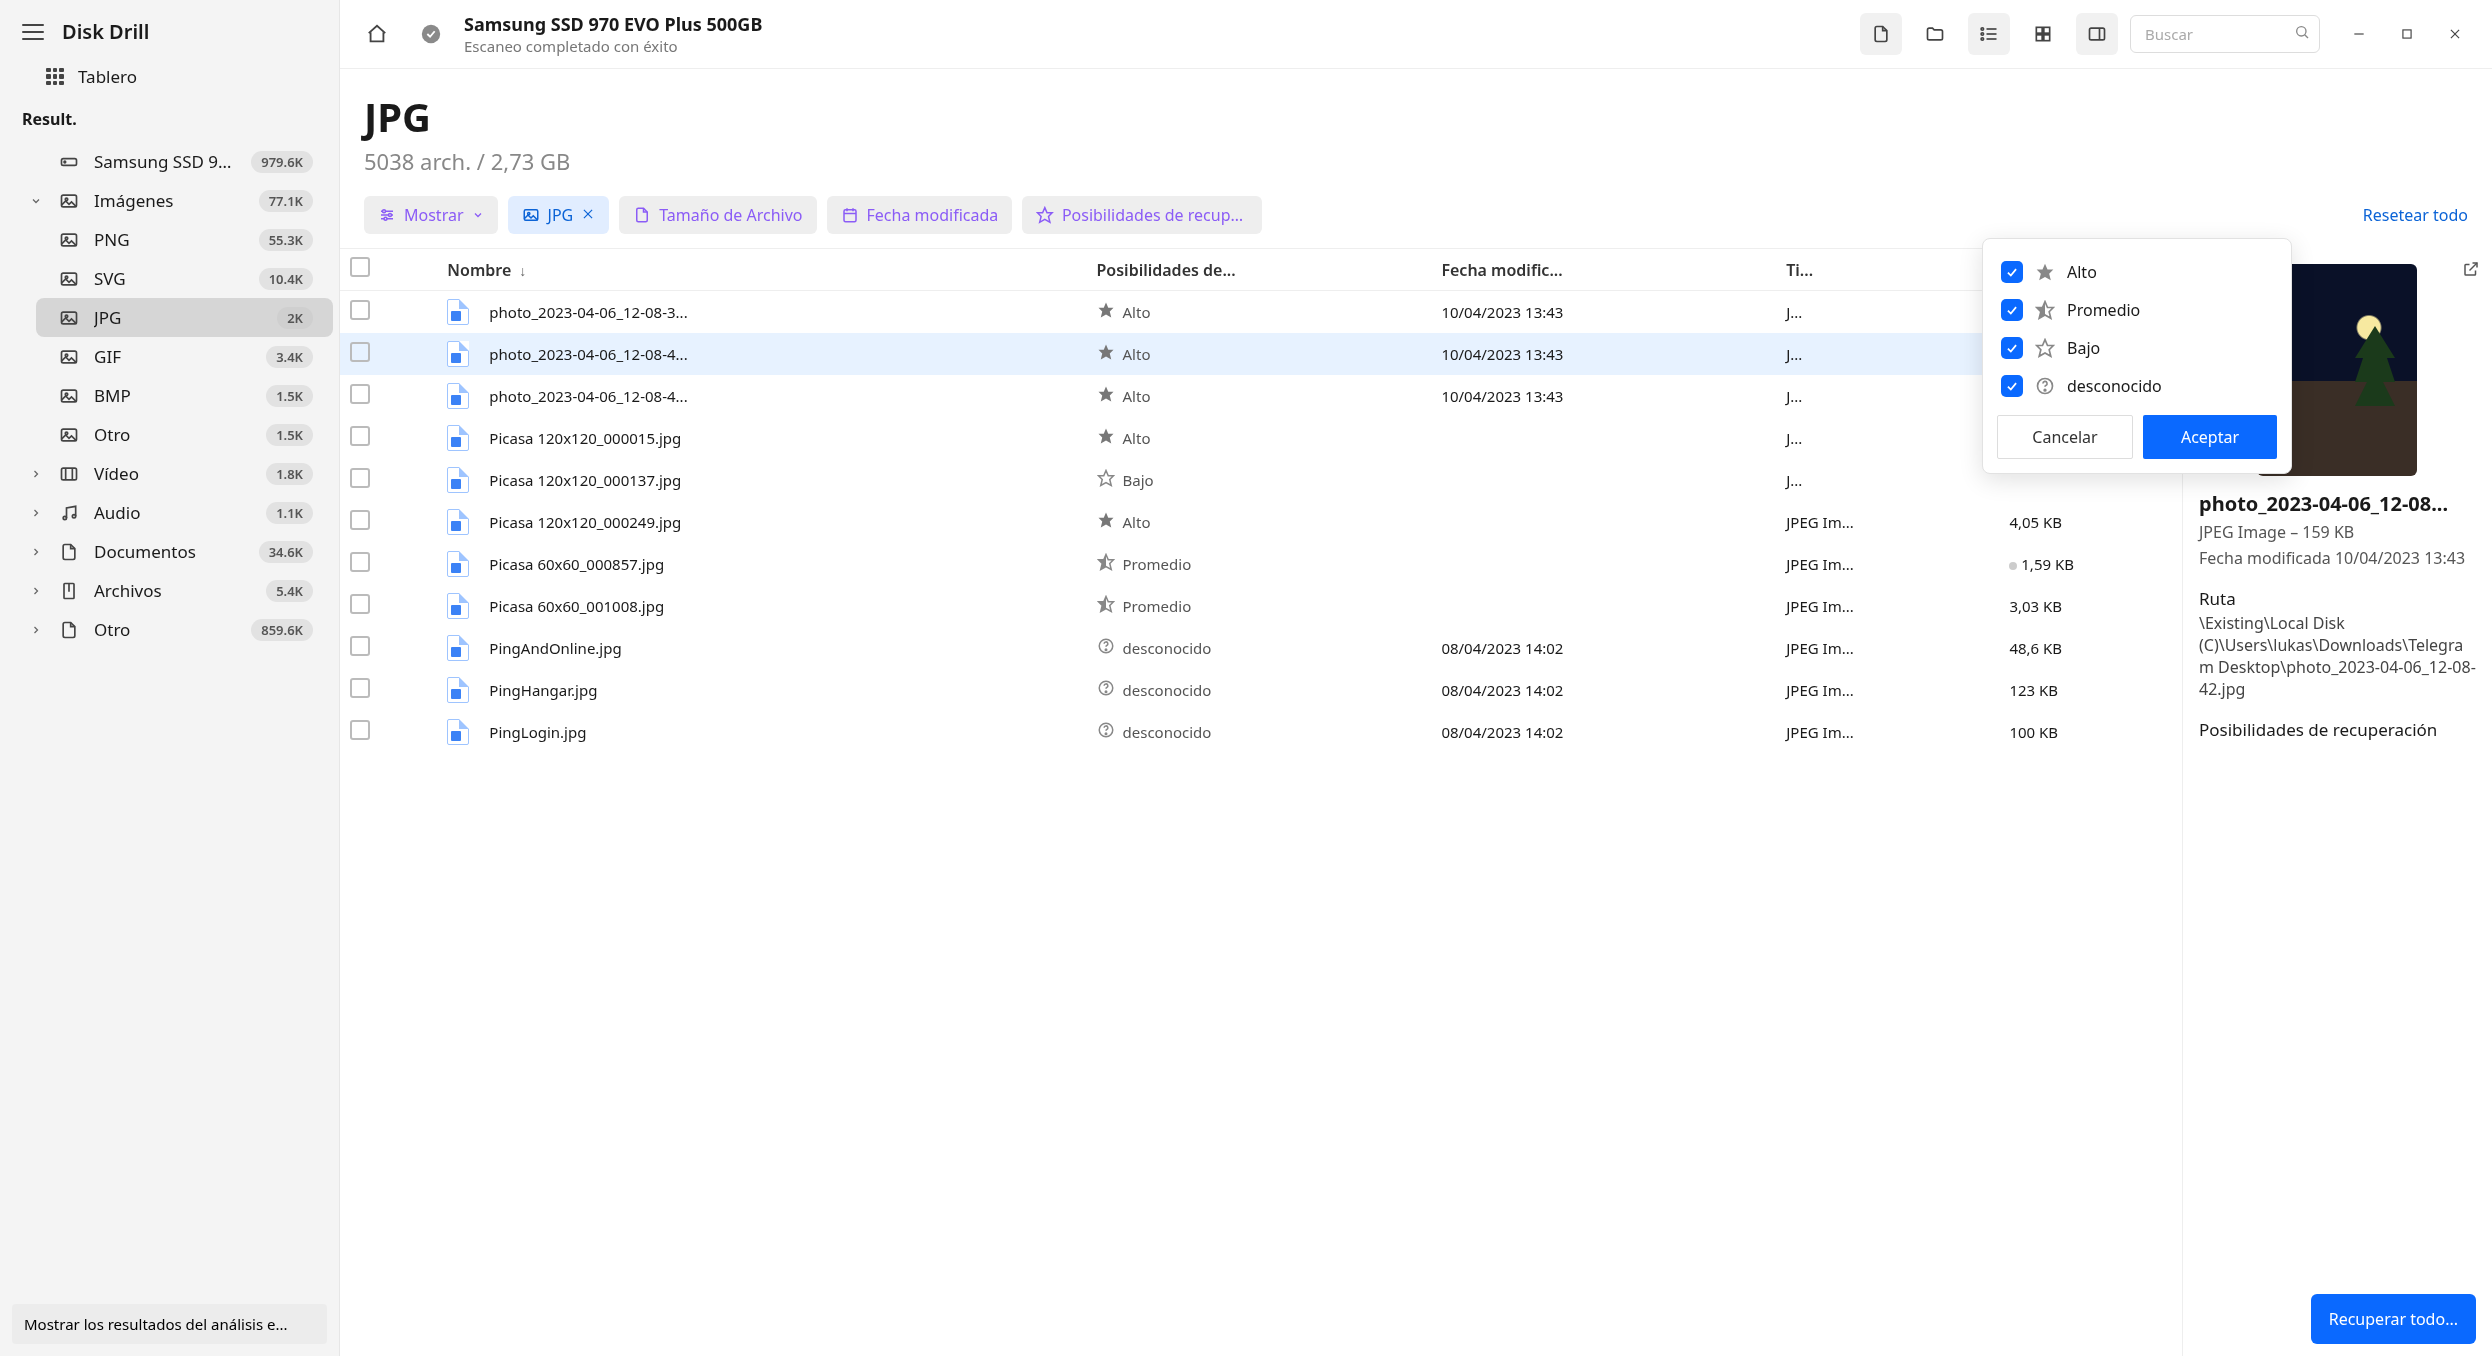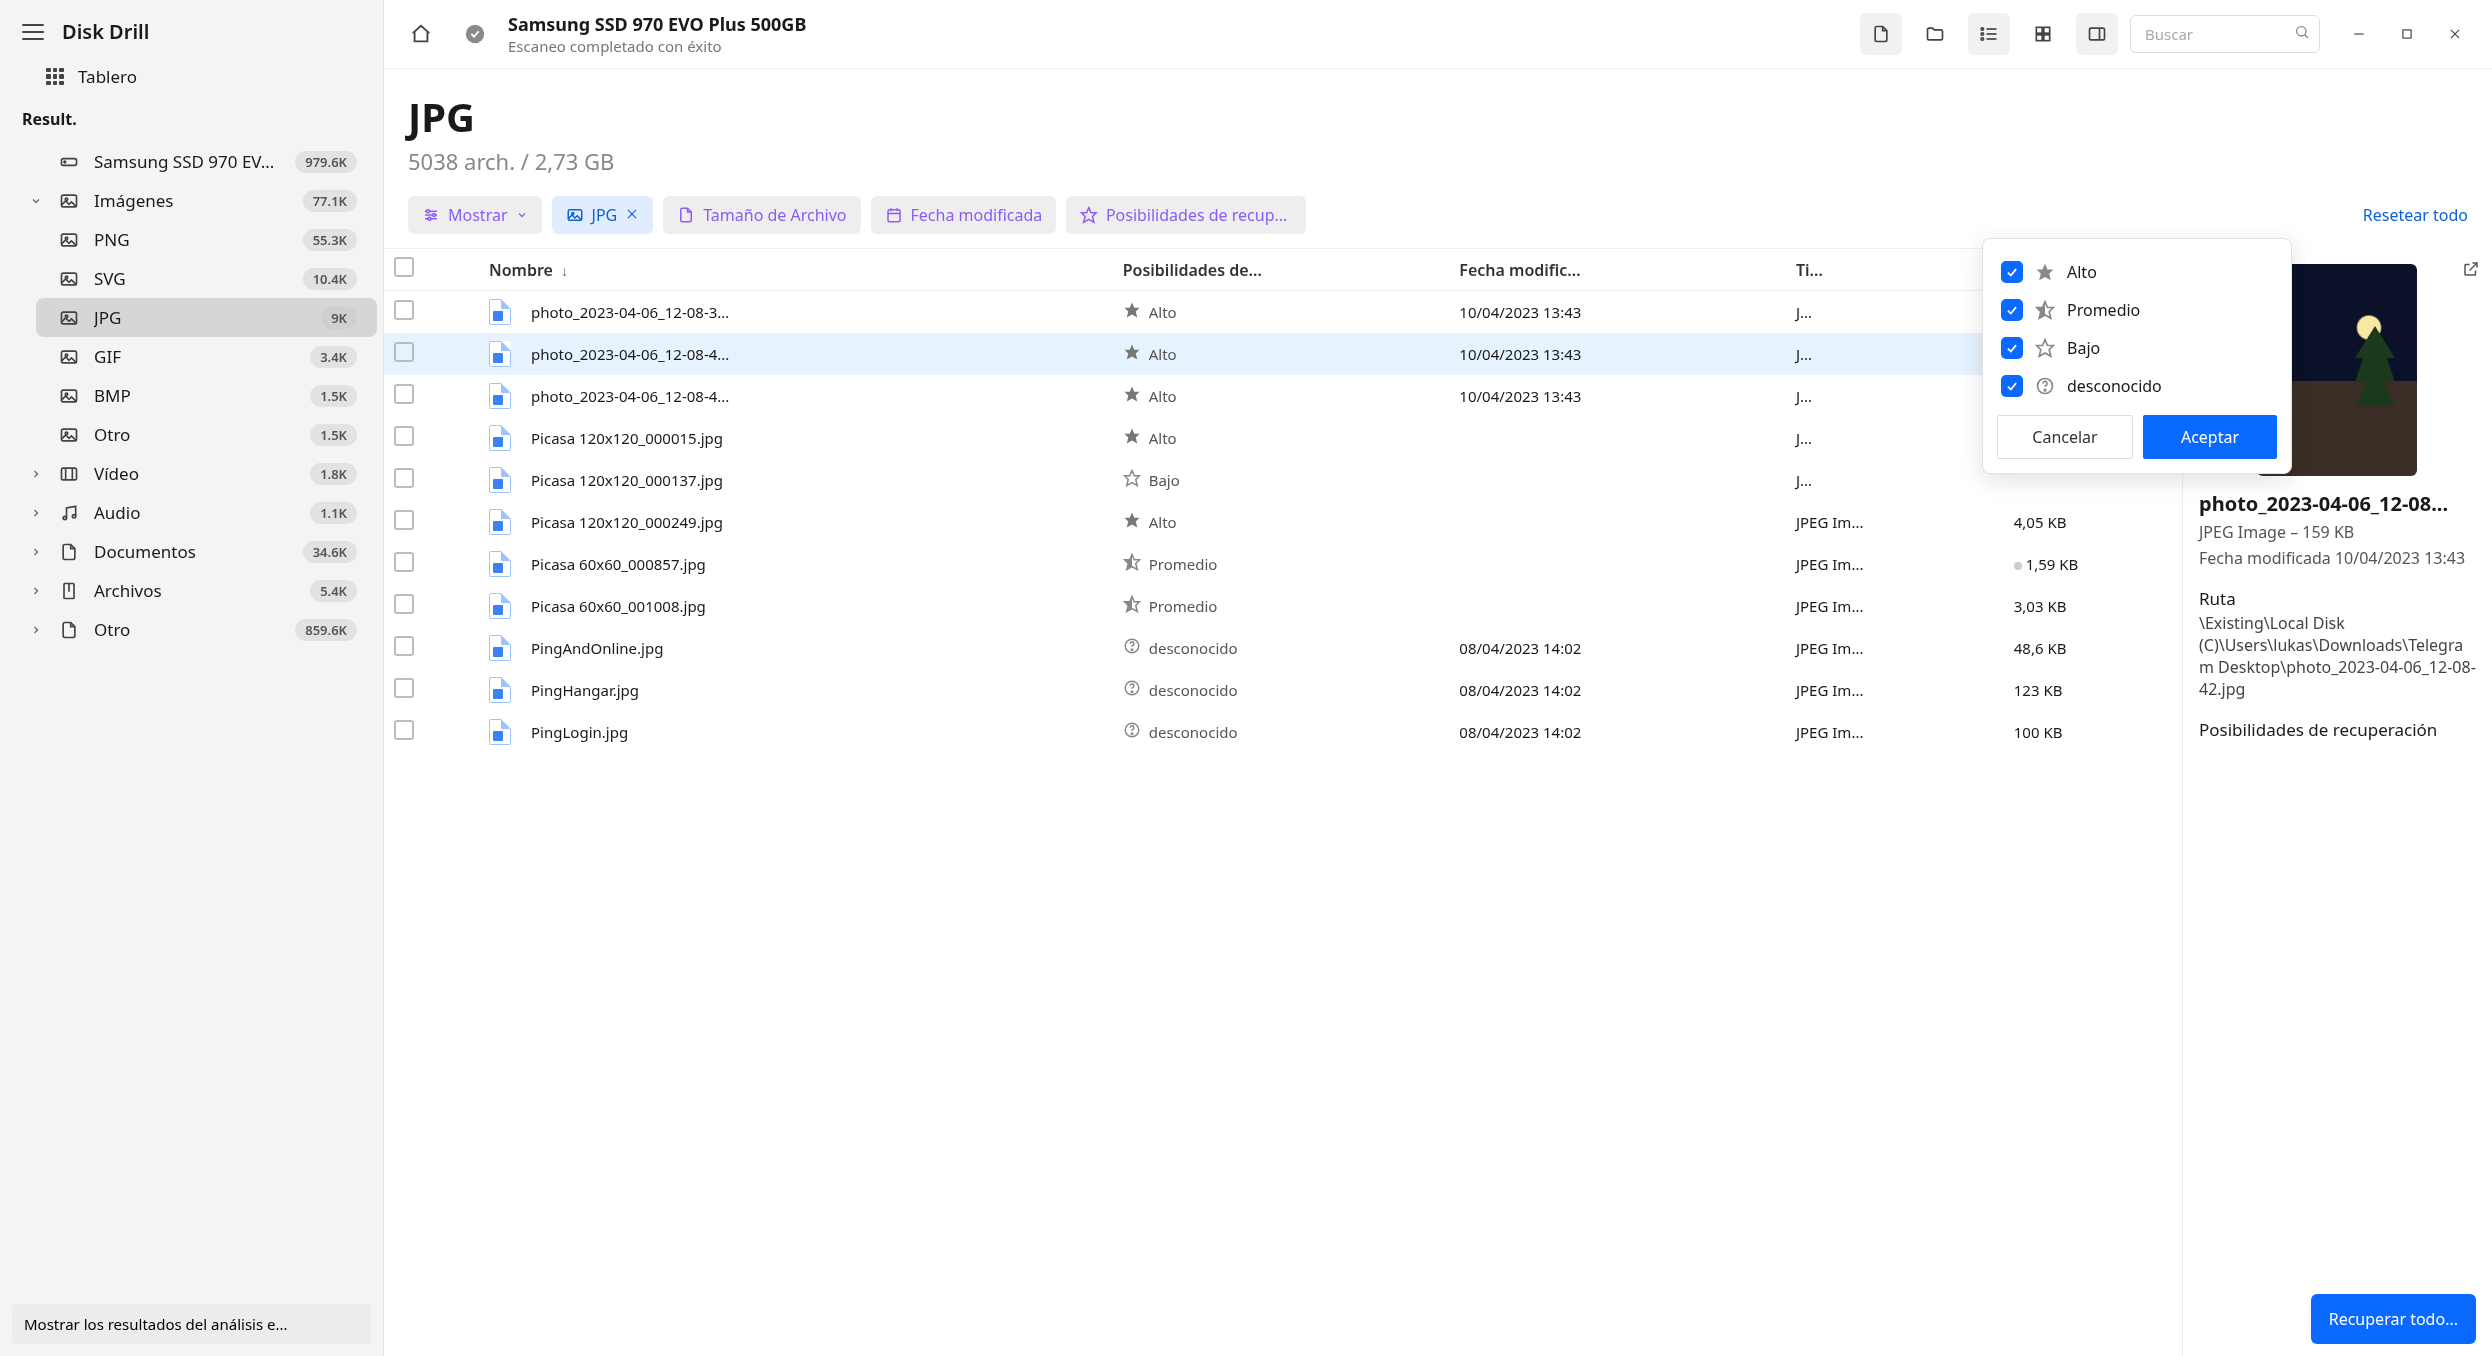--- a/index.html
+++ b/index.html
@@ -1,21 +1,21 @@
 <!DOCTYPE html>
 <html><head>
 <meta charset="utf-8">
 <style>
 * { box-sizing: border-box; margin: 0; padding: 0; font-family: "Segoe UI", system-ui, -apple-system, sans-serif; }
 html, body { height: 100%; }
 body { display: flex; flex-direction: column; background: #fff; color: #1a1a1a; font-size: 15px; overflow: hidden; }
 
 
 .app { display: flex; height: 100%; }
-.sidebar { width: 384px; background: #f4f4f4; border-right: 1px solid #e6e6e6; display: flex; flex-direction: column; }
+.sidebar { width: 340px; background: #f4f4f4; border-right: 1px solid #e6e6e6; display: flex; flex-direction: column; }
 .main { flex: 1; display: flex; flex-direction: column; min-width: 0; background: #fff; }
 
 
 .sb-top { display: flex; align-items: center; gap: 18px; padding: 18px 22px 10px; }
 .menu-icon-line { width: 22px; height: 2px; background: #444; border-radius: 1px; }
 .menu-icon { display: flex; flex-direction: column; gap: 5px; width: 22px; }
 .app-title { font-size: 20px; font-weight: 600; }
 
 .sb-section { padding: 6px 0 6px 0; }
 .sb-row { display: flex; align-items: center; padding: 8px 20px 8px 22px; gap: 14px; border-radius: 8px; margin: 0 6px; cursor: pointer; }
@@ -202,21 +202,21 @@
           </div>
           <div class="sb-row sb-indent-1 active">
     <span class="icon">
       <svg class="svg-ic" viewBox="0 0 24 24" fill="none" stroke="currentColor" stroke-width="2">
                 <rect x="3" y="5" width="18" height="14" rx="2"></rect>
                 <circle cx="9" cy="10" r="1.5"></circle>
                 <path d="M3 17l5-5 4 4 3-3 6 6"></path>
               </svg>
     </span>
     <span class="sb-label">JPG</span>
-    <span class="sb-count">9K</span>
+    <span class="sb-count">2K</span>
           </div>
           <div class="sb-row sb-indent-1">
     <span class="icon">
       <svg class="svg-ic" viewBox="0 0 24 24" fill="none" stroke="currentColor" stroke-width="2">
                 <rect x="3" y="5" width="18" height="14" rx="2"></rect>
                 <circle cx="9" cy="10" r="1.5"></circle>
                 <path d="M3 17l5-5 4 4 3-3 6 6"></path>
               </svg>
     </span>
     <span class="sb-label">GIF</span>

